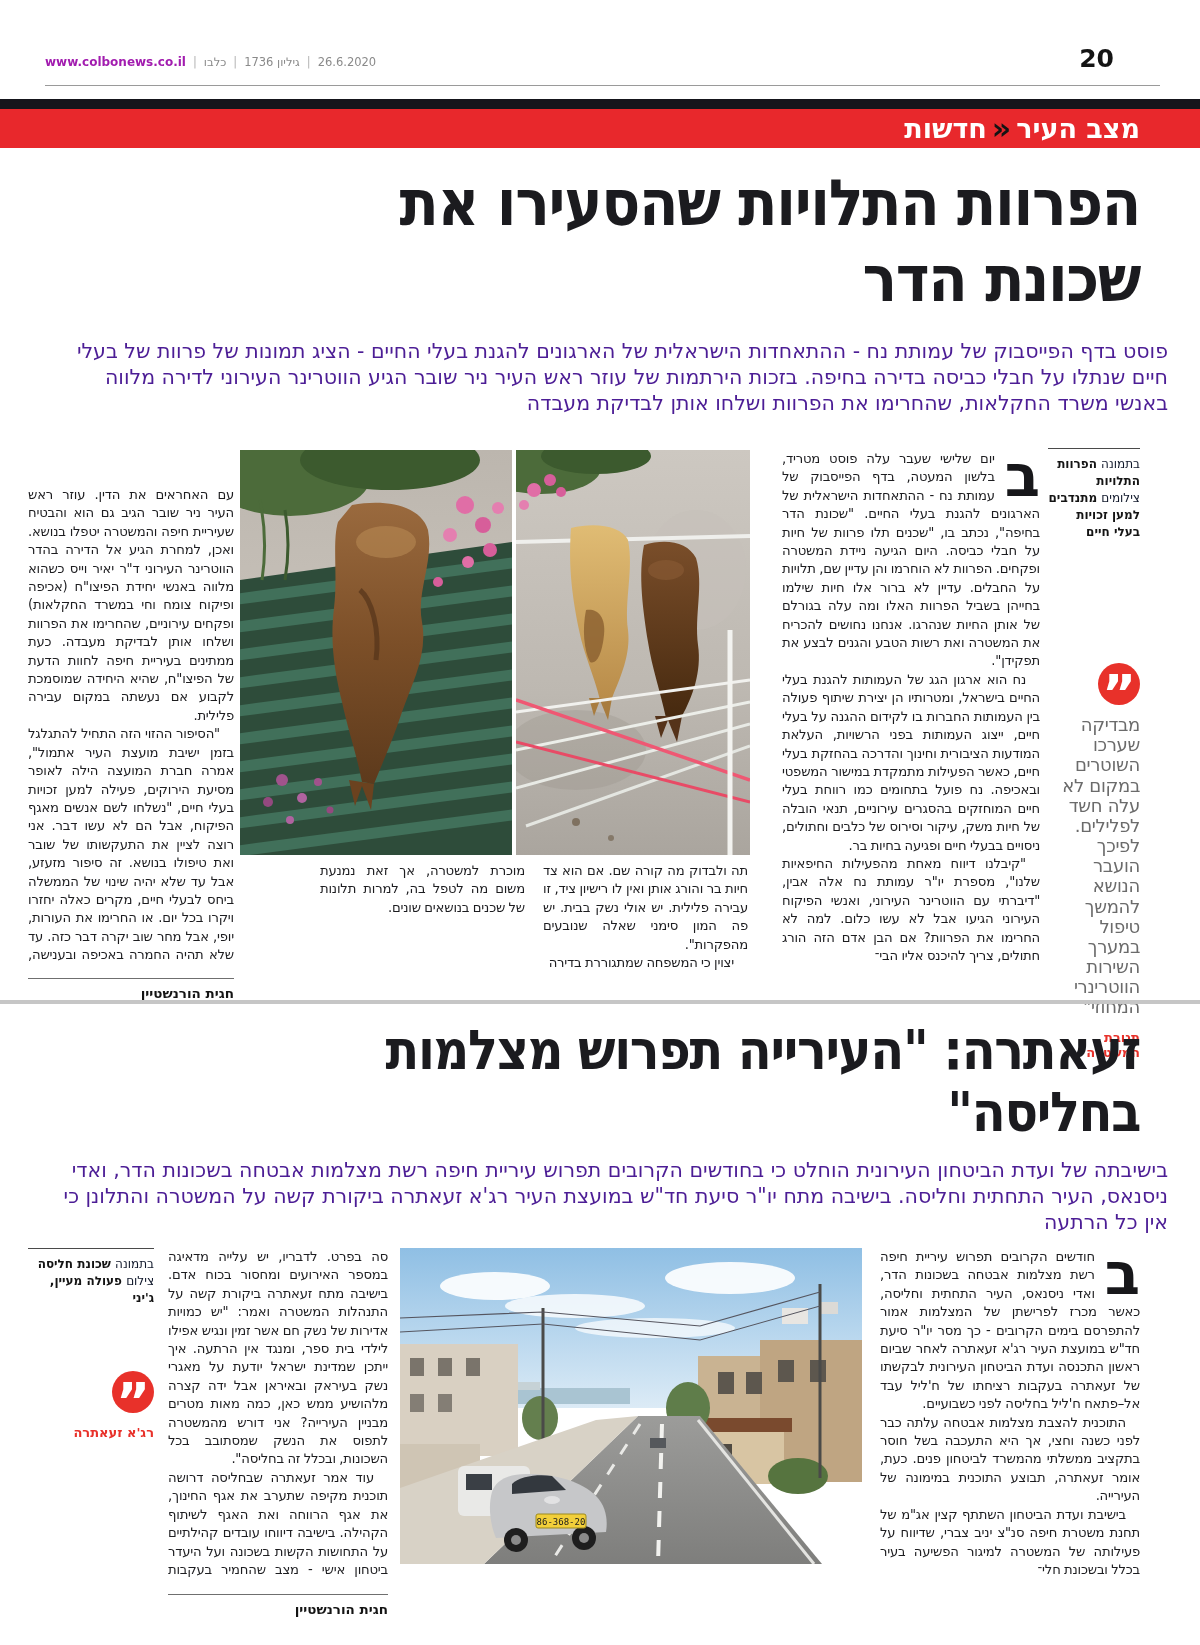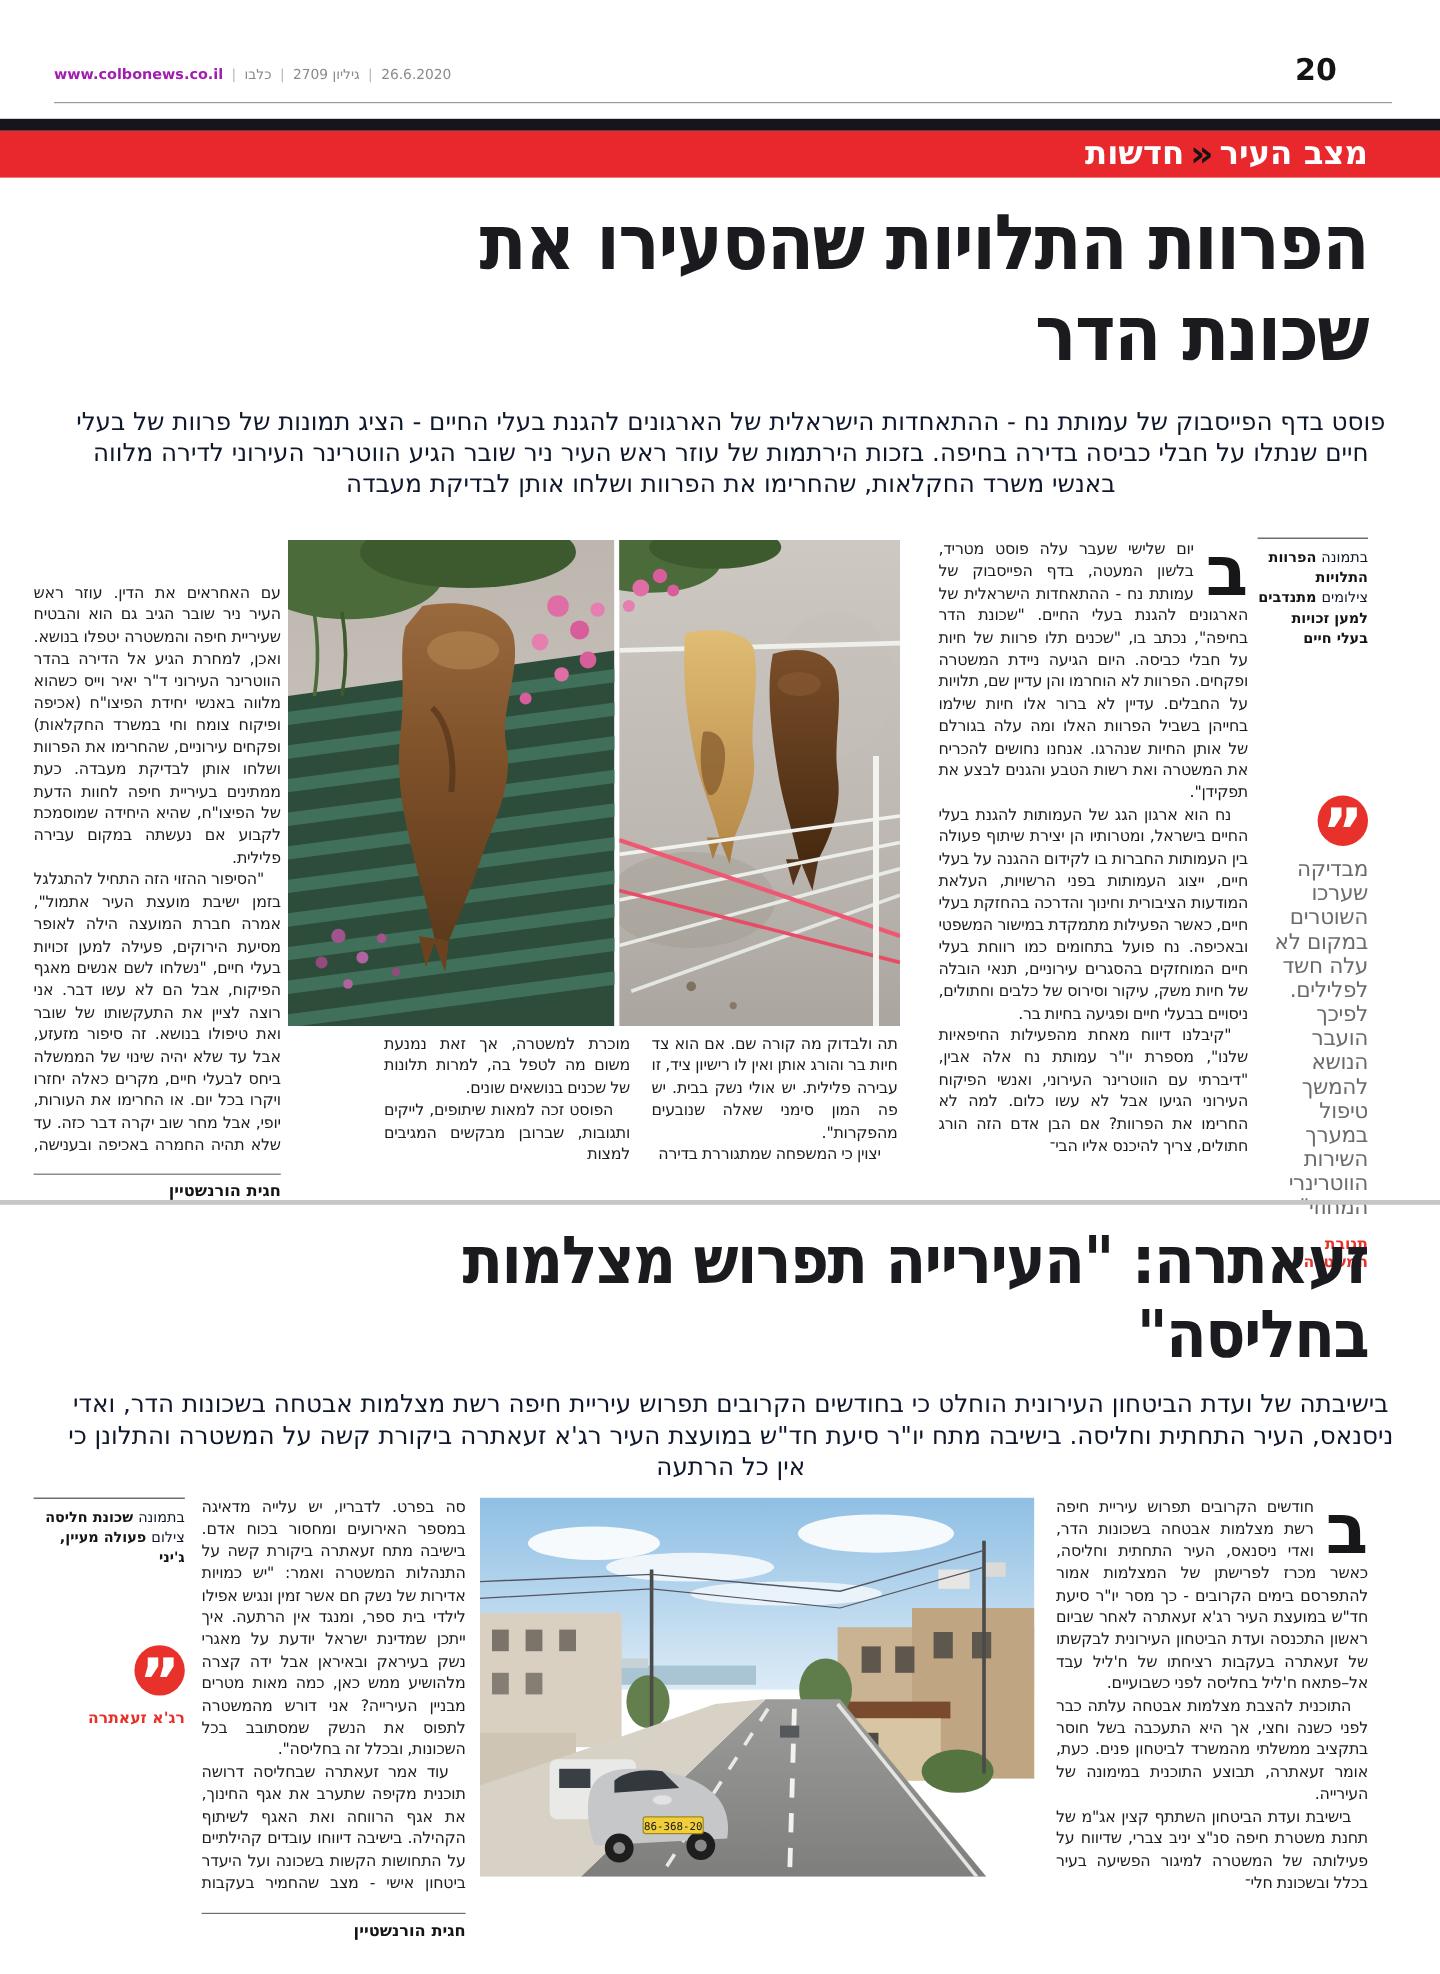--- a/index.html
+++ b/index.html
@@ -16,21 +16,21 @@
   .black-strip{position:absolute;top:99px;left:0;right:0;height:10px;background:#15151b;}
   .section-banner{position:absolute;top:109px;left:0;right:0;height:39px;background:#e8282c;
                   display:flex;align-items:center;padding-right:60px;box-sizing:border-box;
                   color:#fff;font-weight:bold;font-size:27px;}
   .chev{color:#141414;margin:0 5px;font-size:30px;line-height:0;}
   
   .hl{position:absolute;right:60px;left:60px;text-align:right;font-weight:bold;color:#1b1b1f;}
   .hl .line{transform:scaleX(.9);transform-origin:100% 50%;letter-spacing:-1.5px;}
   .a1-headline{top:166px;font-size:64px;line-height:1.18;}
   .a2-headline{top:1020px;font-size:55px;line-height:1.12;}
-  .sub{position:absolute;right:32px;left:50px;text-align:center;color:#0f172a;}
+  .sub{position:absolute;right:32px;left:50px;color:#4c1d95;}
   .a1-sub{top:338px;font-size:20.5px;line-height:1.28;}
   .a2-sub{top:1158px;font-size:20.5px;line-height:1.26;}
   
   .body-text p{margin:0;font-size:13.2px;line-height:18.4px;text-align:justify;color:#1d1d20;
                letter-spacing:-0.2px;word-spacing:-0.5px;}
   .body-text p + p{text-indent:14px;}
   .dropcap{float:right;font-size:58px;line-height:47px;font-weight:bold;color:#17171a;margin:3px 0 0 10px;}
   .byline-block{margin-top:14px;}
   .byline-rule{border-top:1px solid #6f6f6f;margin-bottom:6px;}
   .byline{font-weight:bold;font-size:13.5px;color:#141414;text-align:right;}
@@ -67,21 +67,21 @@
 </head>
 <body>
 
 <div class="page">
 
   <div class="masthead">
     <span class="site-url">www.colbonews.co.il</span>
     <span class="m-sep">|</span>
     <span>כלבו</span>
     <span class="m-sep">|</span>
-    <span>גיליון 2709</span>
+    <span>גיליון 1736</span>
     <span class="m-sep">|</span>
     <span>26.6.2020</span>
   </div>
   <div class="page-num">20</div>
   <div class="head-rule"></div>
 
   <div class="black-strip"></div>
   <div class="section-banner">
     <span>מצב העיר</span>
     <span class="chev">«</span>
@@ -211,21 +211,20 @@
     </svg>
   </div>
 
   <div class="a1-minis">
     <div class="body-text">
       <p>תה ולבדוק מה קורה שם. אם הוא צד חיות בר והורג אותן ואין לו רישיון ציד, זו עבירה פלילית. יש אולי נשק בבית. יש פה המון סימני שאלה שנובעים מהפקרות".</p>
       <p>יצוין כי המשפחה שמתגוררת בדירה</p>
     </div>
     <div class="body-text">
       <p>מוכרת למשטרה, אך זאת נמנעת משום מה לטפל בה, למרות תלונות של שכנים בנושאים שונים.</p>
-      <p>הפוסט זכה למאות שיתופים, לייקים ותגובות, שברובן מבקשים המגיבים למצות</p>
     </div>
   </div>
 
   <div class="a1-col-left">
     <div class="col-text body-text">
       <p>עם האחראים את הדין. עוזר ראש העיר ניר שובר הגיב גם הוא והבטיח שעיריית חיפה והמשטרה יטפלו בנושא. ואכן, למחרת הגיע אל הדירה בהדר הווטרינר העירוני ד"ר יאיר וייס כשהוא מלווה באנשי יחידת הפיצו"ח (אכיפה ופיקוח צומח וחי במשרד החקלאות) ופקחים עירוניים, שהחרימו את הפרוות ושלחו אותן לבדיקת מעבדה. כעת ממתינים בעיריית חיפה לחוות הדעת של הפיצו"ח, שהיא היחידה שמוסמכת לקבוע אם נעשתה במקום עבירה פלילית.</p>
       <p>"הסיפור ההזוי הזה התחיל להתגלגל בזמן ישיבת מועצת העיר אתמול", אמרה חברת המועצה הילה לאופר מסיעת הירוקים, פעילה למען זכויות בעלי חיים, "נשלחו לשם אנשים מאגף הפיקוח, אבל הם לא עשו דבר. אני רוצה לציין את התעקשותו של שובר ואת טיפולו בנושא. זה סיפור מזעזע, אבל עד שלא יהיה שינוי של הממשלה ביחס לבעלי חיים, מקרים כאלה יחזרו ויקרו בכל יום. או החרימו את העורות, יופי, אבל מחר שוב יקרה דבר כזה. עד שלא תהיה החמרה באכיפה ובענישה, דבר לא ישתנה".</p>
 
     </div>
     <div class="byline-block">

